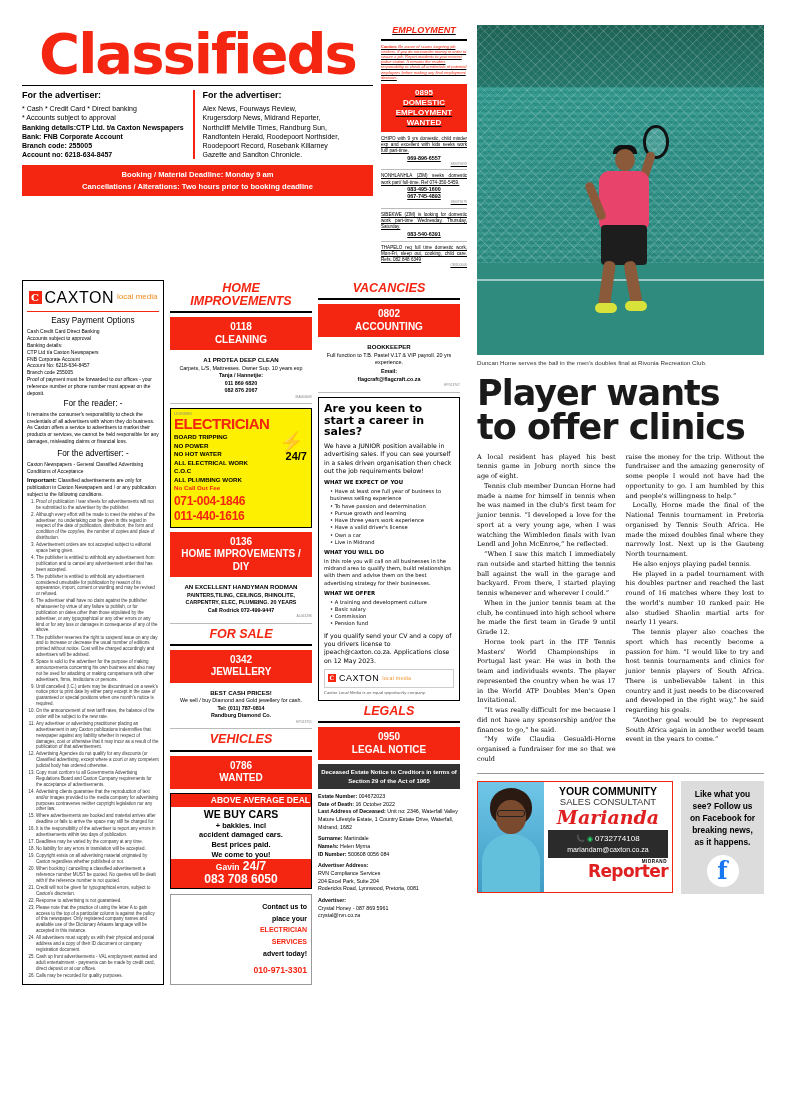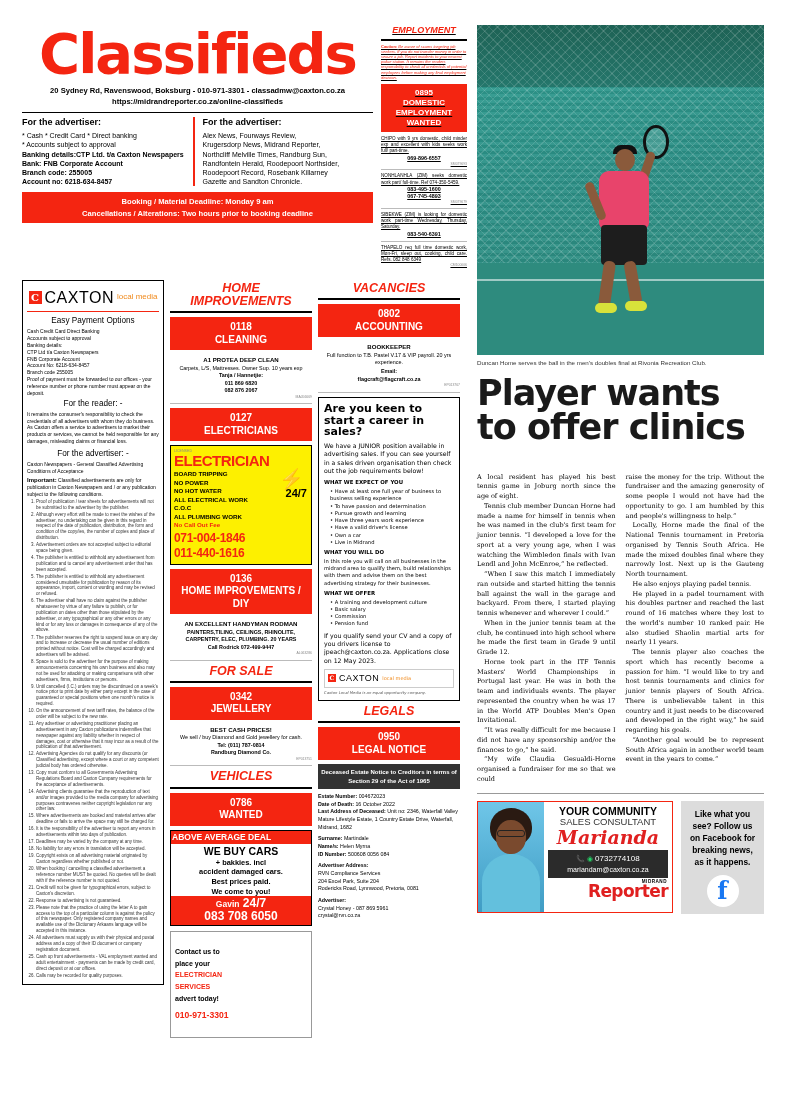--- a/index.html
+++ b/index.html
@@ -71,28 +71,28 @@
   .elec-ad .brand { font-size:3.6px; color:#888; }
   .elec-ad .hd { color:#f42511; font-weight:bold; font-size:15px; line-height:0.95; letter-spacing:-0.5px; }
   .elec-ad ul { list-style:none; margin:2px 0 0; padding:0; font-size:6.2px; font-weight:bold; line-height:1.38; }
   .elec-ad ul li.red { color:#f42511; }
   .elec-ad .t247 { position:absolute; right:4px; top:40px; font-weight:bold; font-size:11px; }
   .bolt { position:absolute; right:7px; top:20px; color:#f42511; font-size:20px; }
   .elec-ad .phone { color:#f42511; font-weight:bold; font-size:12px; letter-spacing:-0.3px; line-height:1.12; margin-top:2px; }
 
   
   .cars { border:1px solid #000; margin-bottom:5px; }
-  .cars .band { background:#f42511; color:#fff; font-weight:bold; font-size:8.5px; text-align:left; padding:1px; }
+  .cars .band { background:#f42511; color:#fff; font-weight:bold; font-size:8.5px; text-align:right; padding:1px; }
   .cars .mid { text-align:center; font-weight:bold; font-size:10.5px; line-height:1.12; padding:2px 2px 0; }
   .cars .mid .sub { font-size:7.4px; font-weight:bold; line-height:1.18; display:block; margin-top:1px; }
   .cars .foot { background:#f42511; color:#fff; text-align:center; font-weight:bold; font-size:12px; padding:1px 2px 2px; line-height:1.05; }
   .cars .foot .gav { font-size:8.5px; }
 
-  .contactbox { border:1px solid #999; text-align:left; font-size:7px; font-weight:bold;
-                line-height:1.7; padding:14px 4px; }
+  .contactbox { border:1px solid #999; text-align:right; font-size:7px; font-weight:bold;
+                line-height:1.7; padding:6px 4px; }
   .contactbox .rd { color:#f42511; }
   .contactbox .ph { color:#f42511; font-size:8.6px; display:block; margin-top:3px; }
 
   
   .sales-ad { border:1px solid #000; padding:5px; font-size:5.2px; line-height:1.4; margin-bottom:4px;
               font-family:"DejaVu Sans", sans-serif; }
   .sales-ad h3 { font-size:11px; line-height:1.06; margin:0 0 4px; font-weight:bold; }
   .sales-ad p { margin:0 0 4px; font-size:6.2px; line-height:1.35; }
   .sales-ad h5 { font-size:5.4px; margin:3px 0 1px; font-weight:bold; }
   .sales-ad ul { margin:0; padding-left:6px; list-style:none; }
@@ -133,21 +133,21 @@
   .racket { position:absolute; left:58px; top:-4px; width:26px; height:34px; border:3px solid #111; border-radius:50%; background:rgba(255,255,255,0.12); }
   .leg-l { position:absolute; left:16px; top:132px; width:12px; height:46px; background:#8a5a3b; border-radius:5px; transform:rotate(8deg); }
   .leg-r { position:absolute; left:42px; top:132px; width:12px; height:44px; background:#8a5a3b; border-radius:5px; transform:rotate(-10deg); }
   .shoe-l { position:absolute; left:10px; top:174px; width:22px; height:10px; background:#d8e23a; border-radius:5px; }
   .shoe-r { position:absolute; left:40px; top:172px; width:22px; height:10px; background:#d8e23a; border-radius:5px; }
 
   .caption { font-size:6.2px; line-height:1.45; color:#333; padding:4px 0 0; }
   .headline { font-family:"DejaVu Sans", sans-serif; font-weight:bold; font-size:35px;
               line-height:0.98; letter-spacing:-1px; margin:8px 0 8px; color:#1a1a1a; }
   .article { display:flex; gap:10px; font-family:"DejaVu Serif", serif; font-size:6.5px; line-height:1.5; text-align:justify; }
-  .article .c { flex:1;margin-top:20px; }
+  .article .c { flex:1; }
   .article p { margin:0; text-indent:7px; }
   .article p.first { text-indent:0; }
 
   
   .bottom-ads { display:flex; gap:8px; margin-top:8px; border-top:1px solid #999; padding-top:7px; }
   .consultant { width:196px; border:1.5px solid #f42511; display:flex; position:relative; height:112px; overflow:hidden; background:#fff; }
   .cons-photo { width:66px; background:linear-gradient(#6fc6e8,#3f9cc4); position:relative; }
   .cons-hair { position:absolute; left:12px; top:6px; width:42px; height:38px; background:#2a1a12; border-radius:50% 50% 45% 45%; }
   .cons-face { position:absolute; left:18px; top:18px; width:30px; height:34px; background:#7a4a2e; border-radius:48%; }
   .cons-glass { position:absolute; left:19px; top:28px; width:28px; height:7px;
@@ -189,24 +189,20 @@
 
 
   <div class="body-wrap">
 
     <div class="left-pane">
 
       <div class="top-row">
         <div style="flex:1">
           <div class="cl-banner">
             <div class="cl-title">Classifieds</div>
-            <div class="cl-addr">
-              <div>20 Sydney Rd, Ravenswood, Boksburg - 010-971-3301 - classadmw@caxton.co.za</div>
-              <div>https://midrandreporter.co.za/online-classifieds</div>
-            </div>
             <div class="cl-rule"></div>
           </div>
 
           <div class="adv-cols">
             <div class="adv-col">
               <h4>For the advertiser:</h4>
               <div class="ln">* Cash * Credit Card * Direct banking</div>
               <div class="ln">* Accounts subject to approval</div>
               <div class="ln" style="font-weight:bold">Banking details:CTP Ltd. t/a Caxton Newspapers</div>
               <div class="ln" style="font-weight:bold">Bank: FNB Corporate Account</div>
@@ -333,24 +329,20 @@
           </div>
           <div class="ad">
             <div class="big">A1 PROTEA DEEP CLEAN</div>
             <div>Carpets, L/S, Mattresses. Owner Sup. 10 years exp</div>
             <div style="font-weight:bold">Tanja / Hannetjie:</div>
             <div style="font-weight:bold">011 869 6820</div>
             <div style="font-weight:bold">082 876 2067</div>
             <span class="ref">MA056669</span>
           </div>
 
-          <div class="code-bar">
-            <div>0127</div>
-            <div>ELECTRICIANS</div>
-          </div>
 
           <div class="elec-ad">
             <div class="brand">LICENSED</div>
             <div class="hd">ELECTRICIAN</div>
             <span class="bolt">⚡</span>
             <span class="t247">24/7</span>
             <ul>
               <li>BOARD TRIPPING</li>
               <li>NO POWER</li>
               <li>NO HOT WATER</li>

